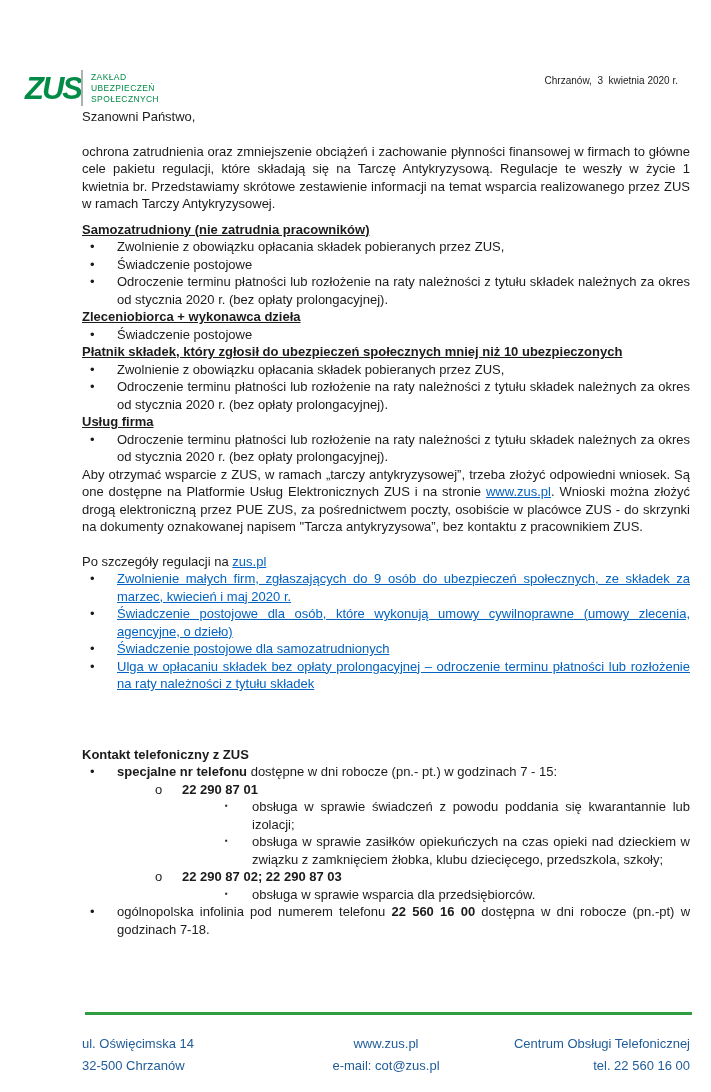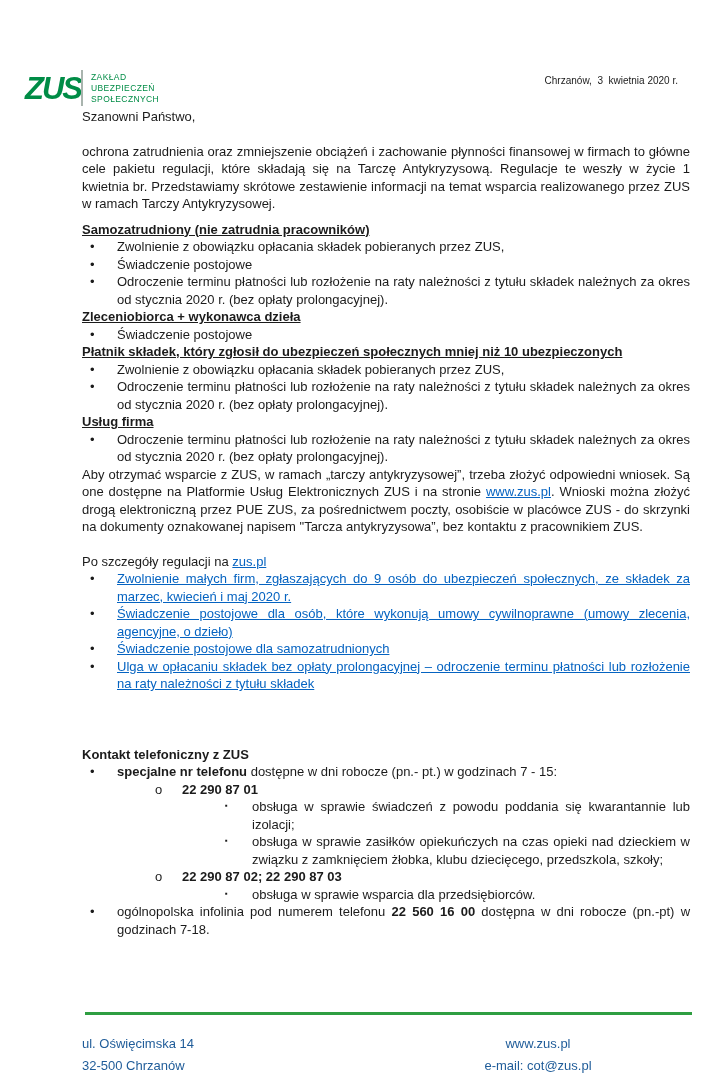--- a/index.html
+++ b/index.html
@@ -123,15 +123,19 @@
   <div class="footer-rule"></div>
   <div class="footer">
     <div class="col">
       <div>ul. Oświęcimska 14</div>
       <div>32-500 Chrzanów</div>
     </div>
     <div class="col center">
       <div>www.zus.pl</div>
       <div>e-mail: cot@zus.pl</div>
     </div>
+    <div class="col right">
+      <div>Centrum Obsługi Telefonicznej</div>
+      <div>tel. 22 560 16 00</div>
+    </div>
   </div>
 
 </div>
 
 </body></html>

